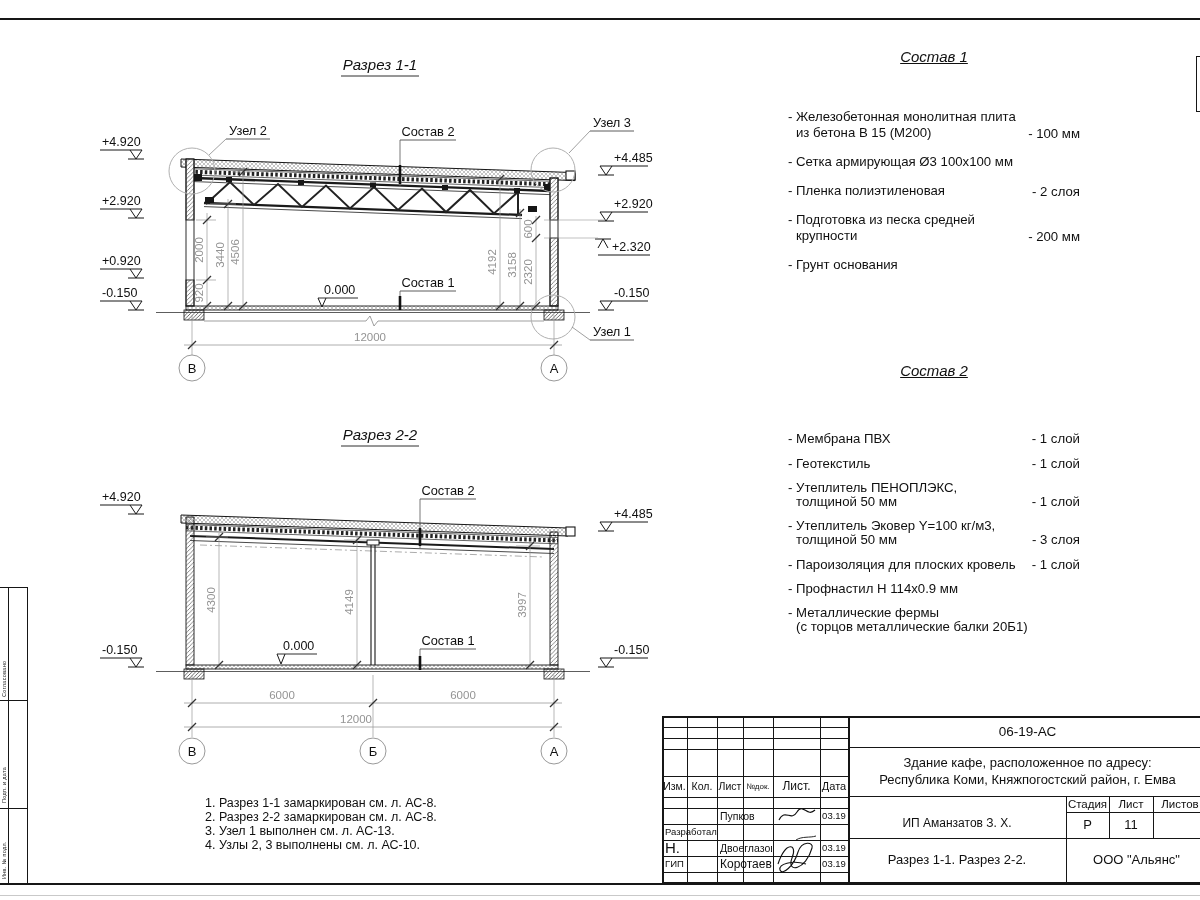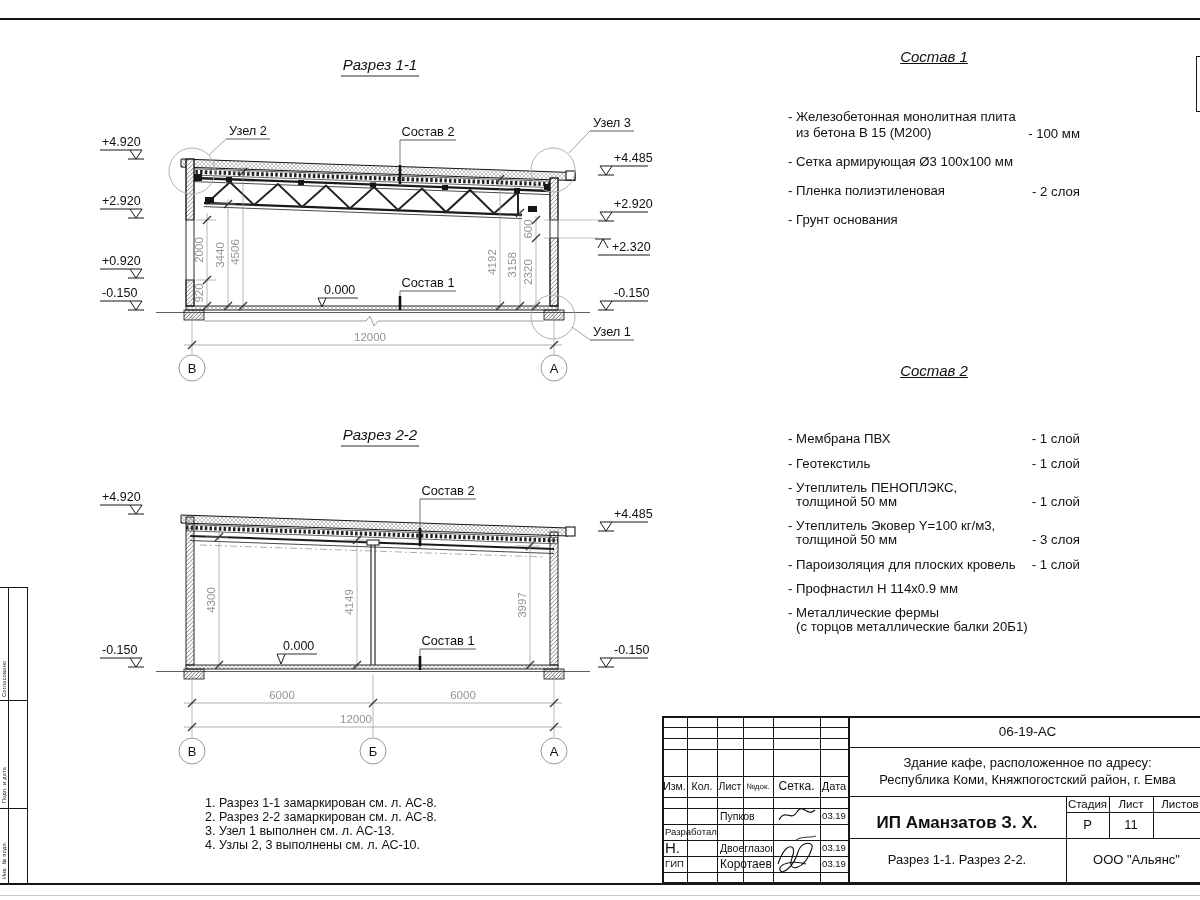--- a/index.html
+++ b/index.html
@@ -363,20 +363,27 @@
       <div class="val"></div>
     </div>
     <div class="litem">
       <div class="lt">
           <div>- Пленка полиэтиленовая</div>
         </div>
       <div class="val">-  2 слоя</div>
     </div>
     <div class="litem">
       <div class="lt">
+          <div>- Подготовка из песка средней</div>
+        <div class="l2">крупности</div>
+        </div>
+      <div class="val">- 200 мм</div>
+    </div>
+    <div class="litem">
+      <div class="lt">
           <div>- Грунт основания</div>
         </div>
       <div class="val"></div>
     </div>
   </div>
 
   <div class="layers compact" style="left:788px;top:362px;">
     <div class="ttl">Состав 2</div>
     <div style="height:52px;"></div>
     <div class="litem">
@@ -471,34 +478,34 @@
     <div class="ln" style="left:0;top:156px;width:186px;height:1px;"></div>
 
     <div class="ln" style="left:186px;top:31px;width:359px;height:1.3px;"></div>
     <div class="ln" style="left:186px;top:80px;width:359px;height:1.3px;"></div>
     <div class="ln" style="left:404px;top:96px;width:141px;height:1px;"></div>
     <div class="ln" style="left:186px;top:122px;width:359px;height:1.3px;"></div>
 
     <div class="cell" style="left:186px;top:4px;width:359px;height:24px;line-height:24px;font-size:13.5px;">06-19-АС</div>
     <div class="cell" style="left:196px;top:38px;width:339px;height:18px;line-height:18px;font-size:13px;">Здание кафе, расположенное по адресу:</div>
     <div class="cell" style="left:196px;top:55px;width:339px;height:18px;line-height:18px;font-size:13px;">Республика Коми, Княжпогостский район, г. Емва</div>
-    <div class="cell" style="left:186px;top:92px;width:218px;height:30px;line-height:30px;font-size:17px;font-weight:bold;">ИП Аманзатов З. Х.</div>
+    <div class="cell" style="left:186px;top:92px;width:218px;height:30px;line-height:30px;font-size:12px;">ИП Аманзатов З. Х.</div>
     <div class="cell" style="left:186px;top:122px;width:218px;height:44px;line-height:44px;font-size:13px;">Разрез 1-1. Разрез 2-2.</div>
     <div class="cell" style="left:404px;top:122px;width:141px;height:44px;line-height:44px;font-size:13px;">ООО "Альянс"</div>
     <div class="cell" style="left:404px;top:80px;width:43px;height:16px;line-height:16px;font-size:11.5px;">Стадия</div>
     <div class="cell" style="left:447px;top:80px;width:44px;height:16px;line-height:16px;font-size:11.5px;">Лист</div>
     <div class="cell" style="left:491px;top:80px;width:54px;height:16px;line-height:16px;font-size:11.5px;">Листов</div>
     <div class="cell" style="left:404px;top:96px;width:43px;height:26px;line-height:26px;font-size:13px;">Р</div>
     <div class="cell" style="left:447px;top:96px;width:44px;height:26px;line-height:26px;font-size:13px;">11</div>
 
     <div class="cell" style="left:0;top:60px;width:25px;height:21px;line-height:21px;font-size:10.5px;">Изм.</div>
     <div class="cell" style="left:25px;top:60px;width:30px;height:21px;line-height:21px;font-size:10.5px;">Кол.</div>
     <div class="cell" style="left:55px;top:60px;width:26px;height:21px;line-height:21px;font-size:10.5px;">Лист</div>
     <div class="cell" style="left:81px;top:60px;width:30px;height:21px;line-height:21px;font-size:8px;">№док.</div>
-    <div class="cell" style="left:111px;top:60px;width:47px;height:21px;line-height:21px;font-size:12px;">Сетка.</div>
+    <div class="cell" style="left:111px;top:60px;width:47px;height:21px;line-height:21px;font-size:12px;">Лист.</div>
     <div class="cell" style="left:158px;top:60px;width:28px;height:21px;line-height:21px;font-size:11px;">Дата</div>
 
     <div class="cell left" style="left:3px;top:108px;width:52px;height:16px;line-height:16px;font-size:9.5px;">Разработал</div>
     <div class="cell left" style="left:58px;top:92px;width:52px;height:16px;line-height:16px;font-size:10.5px;">Пупков</div>
     <div class="cell" style="left:158px;top:92px;width:28px;height:16px;line-height:16px;font-size:9.5px;">03.19</div>
     <div class="cell left" style="left:3px;top:124px;width:52px;height:16px;line-height:16px;font-size:15px;">Н. контр.</div>
     <div class="cell left" style="left:58px;top:124px;width:52px;height:16px;line-height:16px;font-size:10.5px;">Двоеглазов</div>
     <div class="cell" style="left:158px;top:124px;width:28px;height:16px;line-height:16px;font-size:9.5px;">03.19</div>
     <div class="cell left" style="left:3px;top:140px;width:52px;height:16px;line-height:16px;font-size:9.5px;">ГИП</div>
     <div class="cell left" style="left:58px;top:140px;width:52px;height:16px;line-height:16px;font-size:12px;">Коротаев</div>

